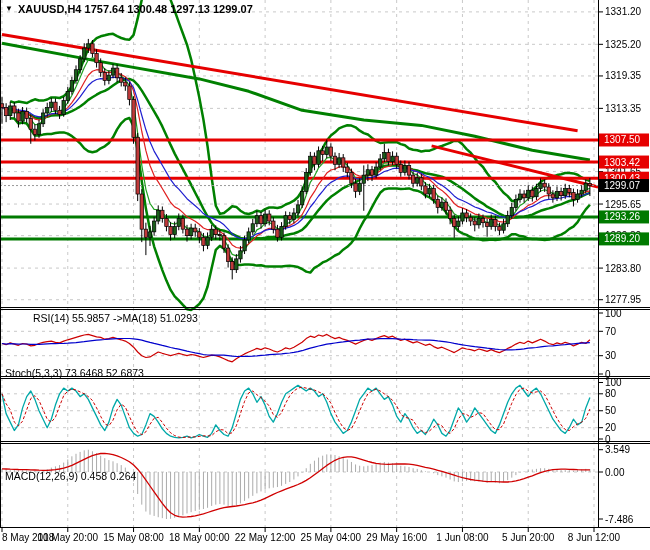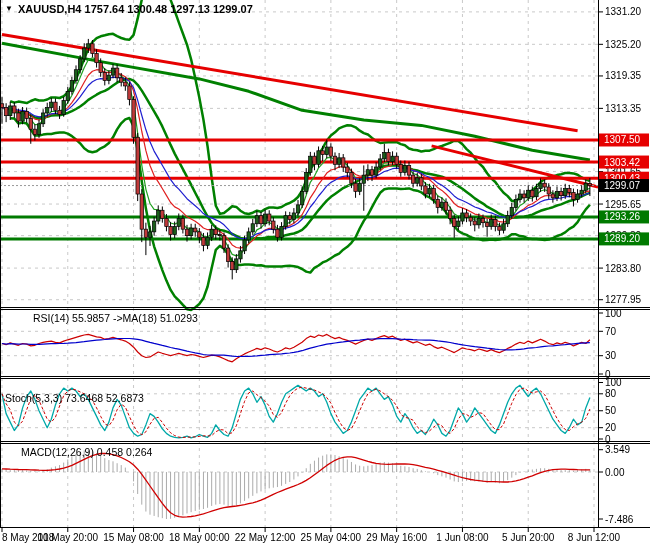--- a/index.html
+++ b/index.html
@@ -3,21 +3,21 @@
 <meta charset="utf-8">
 <style>
   html,body{margin:0;padding:0;background:#e8e8e8;}
   .window{position:relative;width:650px;height:550px;background:#fff;overflow:hidden;
           font-family:"Liberation Sans",sans-serif;}
   svg{position:absolute;left:0;top:0;font-family:"Liberation Sans",sans-serif;}
   .chart-title{position:absolute;left:5px;top:3px;font-size:11px;font-weight:700;color:#000;
                display:flex;align-items:center;gap:5px;z-index:5;white-space:nowrap;}
   .tri{font-size:8px;line-height:1;cursor:pointer;}
   .pane-label{position:absolute;left:5px;font-size:10.5px;color:#000;z-index:5;white-space:nowrap;}
-  #rsi-label{top:312px;padding-left:28px;} #stoch-label{top:392px;} #macd-label{top:446px;margin-left:16px;}
+  #rsi-label{top:312px;padding-left:28px;} #stoch-label{top:367px;} #macd-label{top:470px;}
 </style>
 </head>
 <body>
 
 <div class="window">
   <svg id="cv" width="650" height="550">
       <rect x="0" y="0" width="650" height="550" fill="#FFFFFF"></rect>
       <g>
         <line x1="0" y1="11.890845070422742" x2="598" y2="11.890845070422742" stroke="#C9C9C9" stroke-width="1" stroke-dasharray="3,4"></line>
         <line x1="0" y1="44.32042253521137" x2="598" y2="44.32042253521137" stroke="#C9C9C9" stroke-width="1" stroke-dasharray="3,4"></line>

